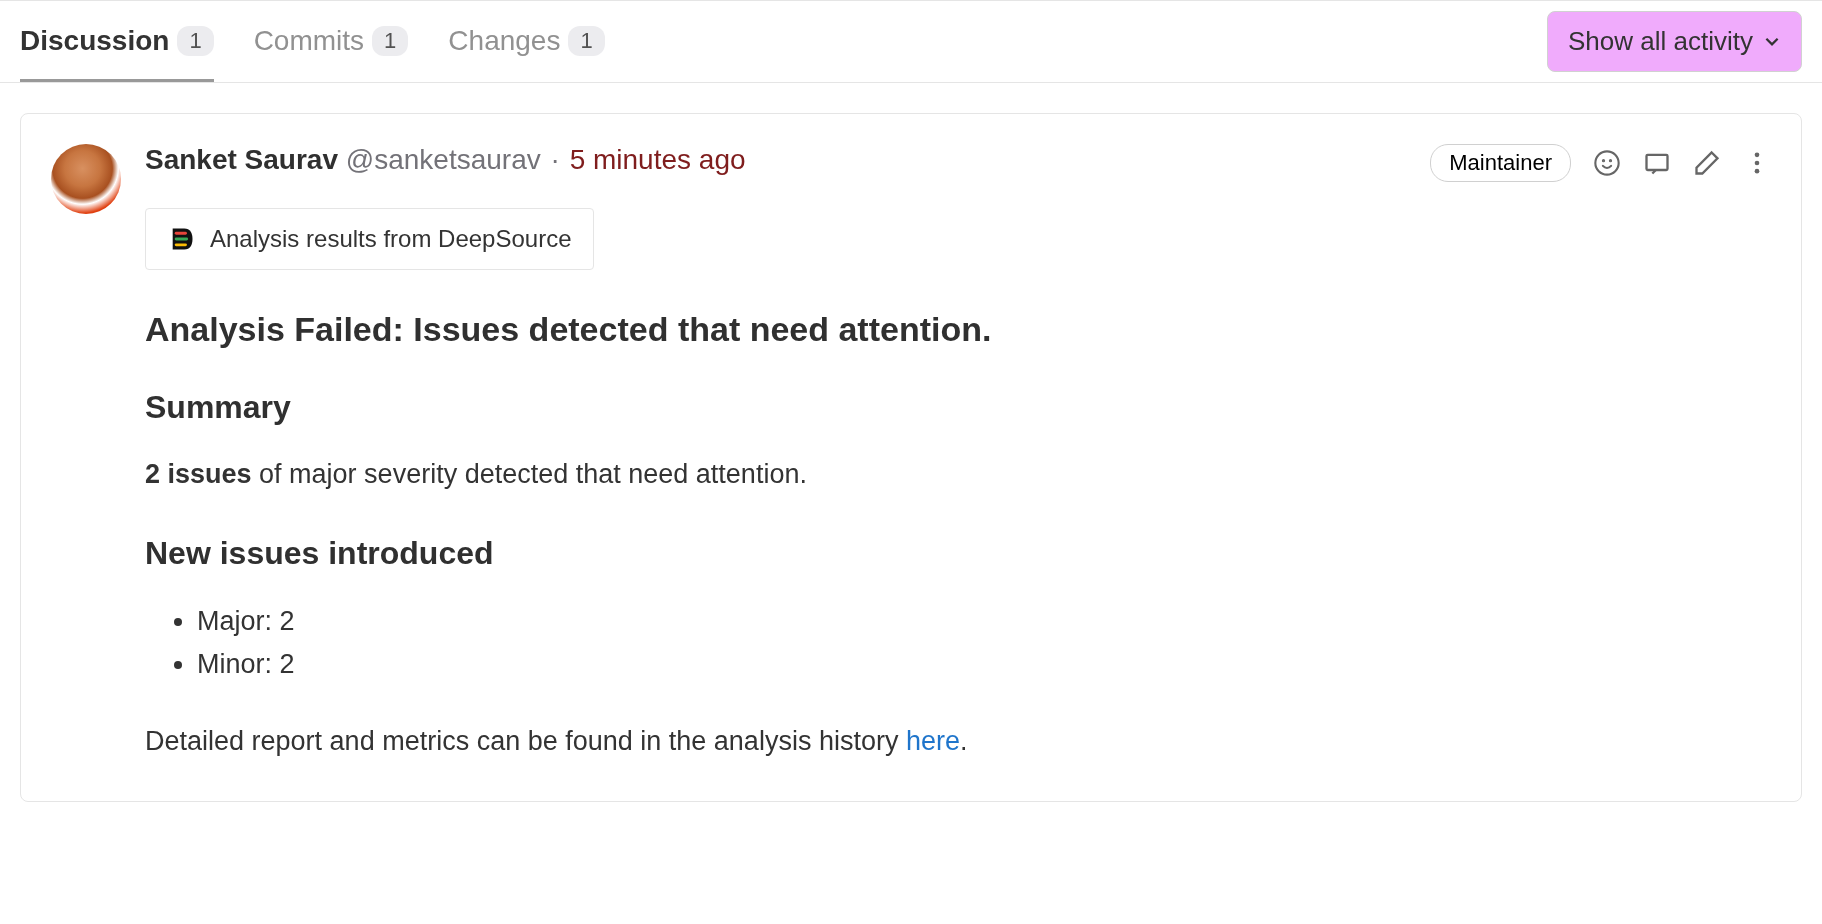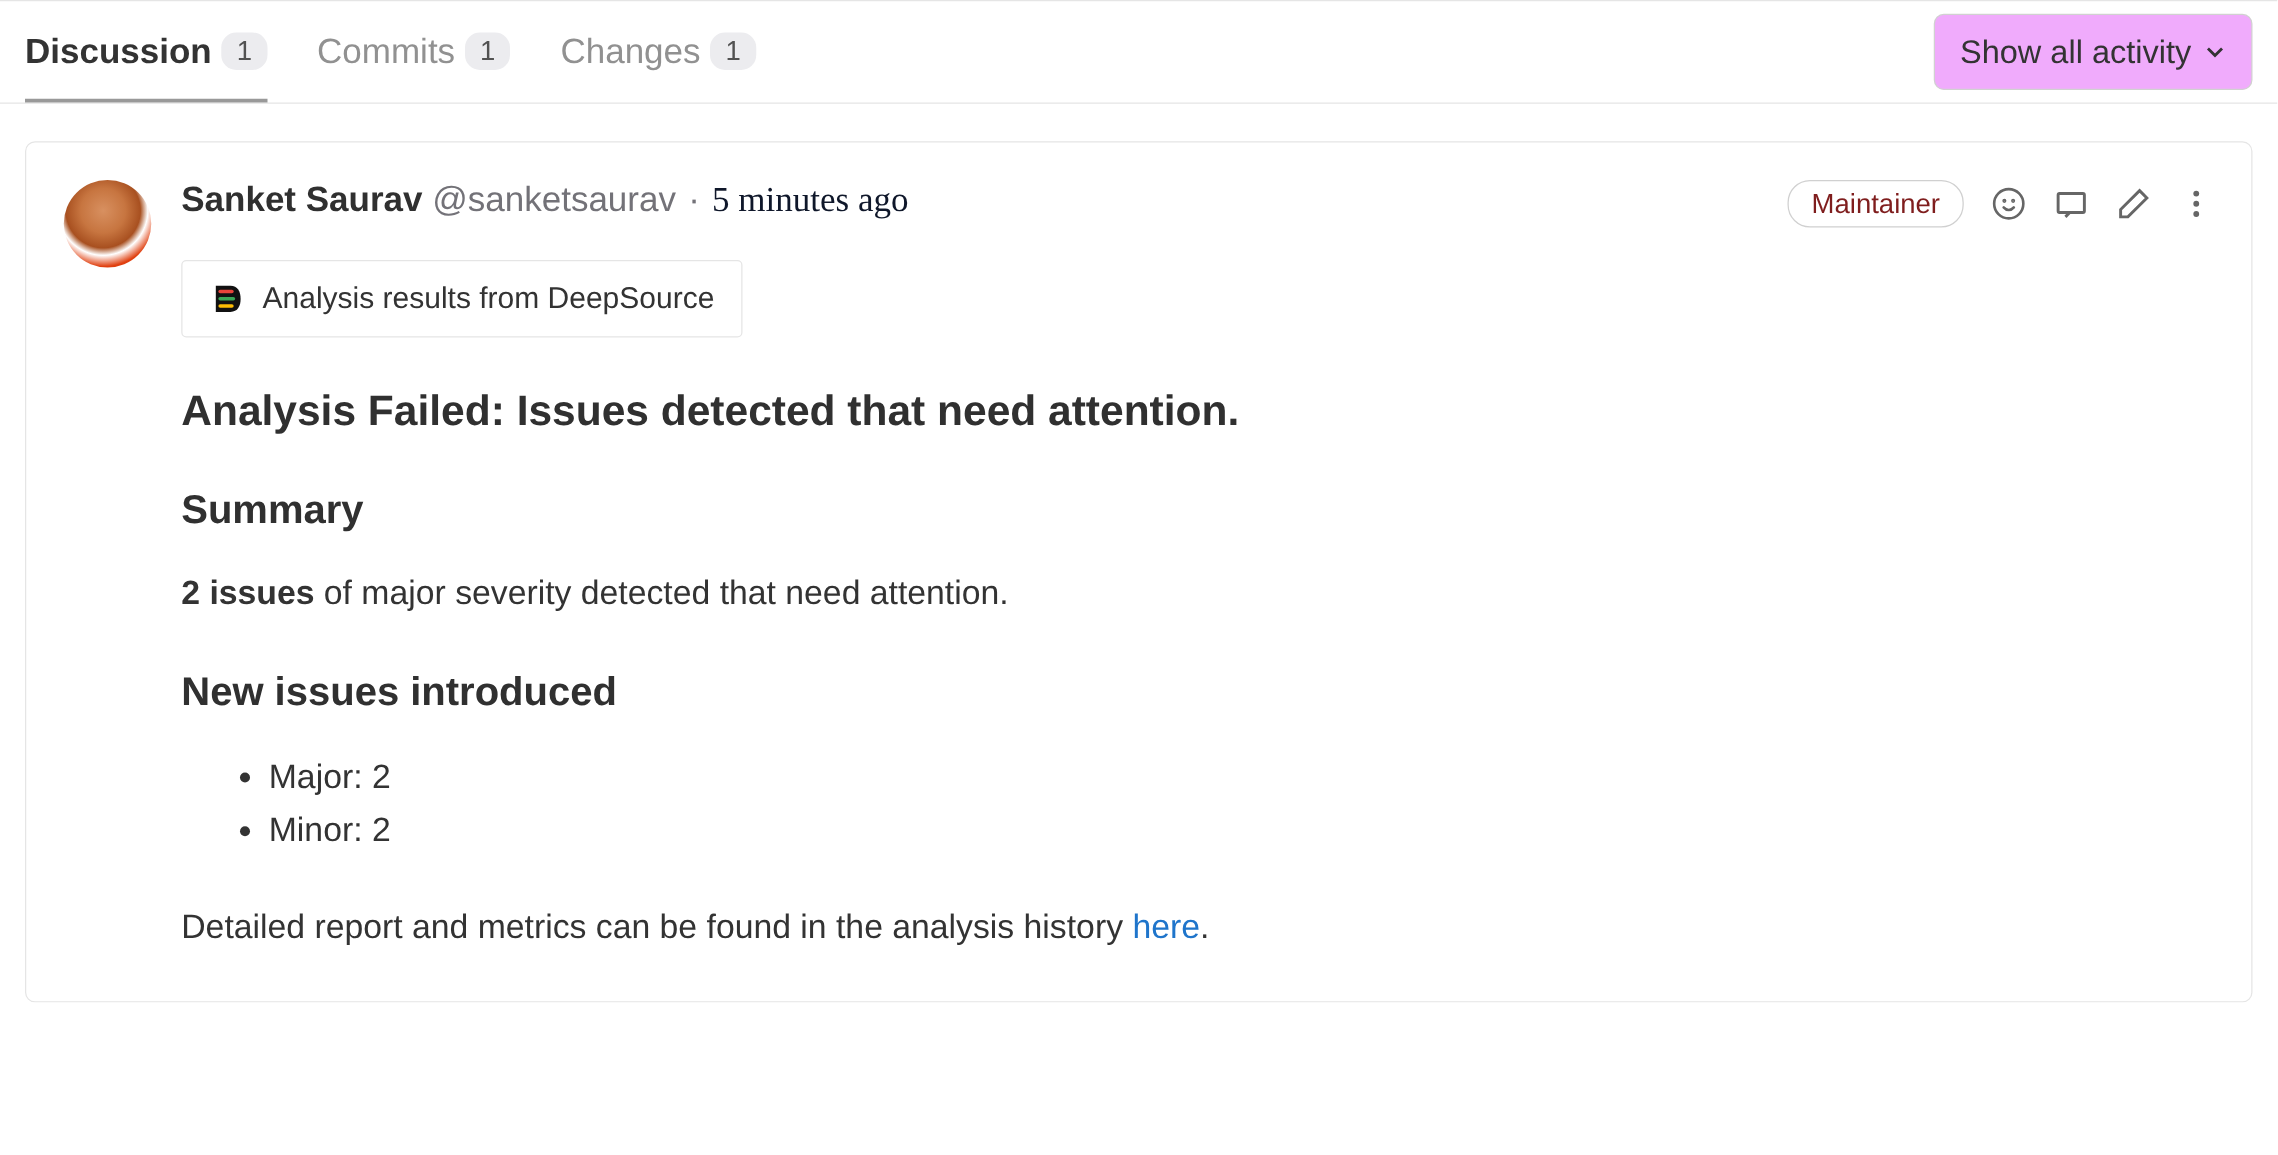--- a/index.html
+++ b/index.html
@@ -106,34 +106,33 @@
       color: #303030;
     }
     .author-line .username {
       color: #737278;
     }
     .author-line .dot {
       color: #737278;
       padding: 0 2px;
     }
     .author-line .timestamp {
-      color: #0f172a;
-      font-family: Liberation Serif, serif;
+      color: #7f1d1d;
     }
     .header-actions {
       display: flex;
       align-items: center;
       gap: 22px;
     }
     .role-badge {
       border: 1px solid #d0d0d0;
       border-radius: 18px;
       padding: 5px 18px;
       font-size: 22px;
-      color: #7f1d1d;
+      color: #000000;
     }
     .icon-btn {
       cursor: pointer;
       color: #666;
       display: flex;
       align-items: center;
     }
     .icon-btn svg {
       width: 28px;
       height: 28px;
@@ -175,21 +174,21 @@
     .body-content p {
       font-size: 27px;
       color: #333;
       margin-bottom: 10px;
       line-height: 1.5;
     }
     .body-content p strong {
       font-weight: 700;
     }
     .body-content ul {
-      margin-left: 70px;
+      margin-left: 52px;
       margin-top: 18px;
     }
     .body-content ul li {
       font-size: 27px;
       color: #333;
       line-height: 1.6;
     }
     .body-content a {
       color: #1f75cb;
       text-decoration: none;

